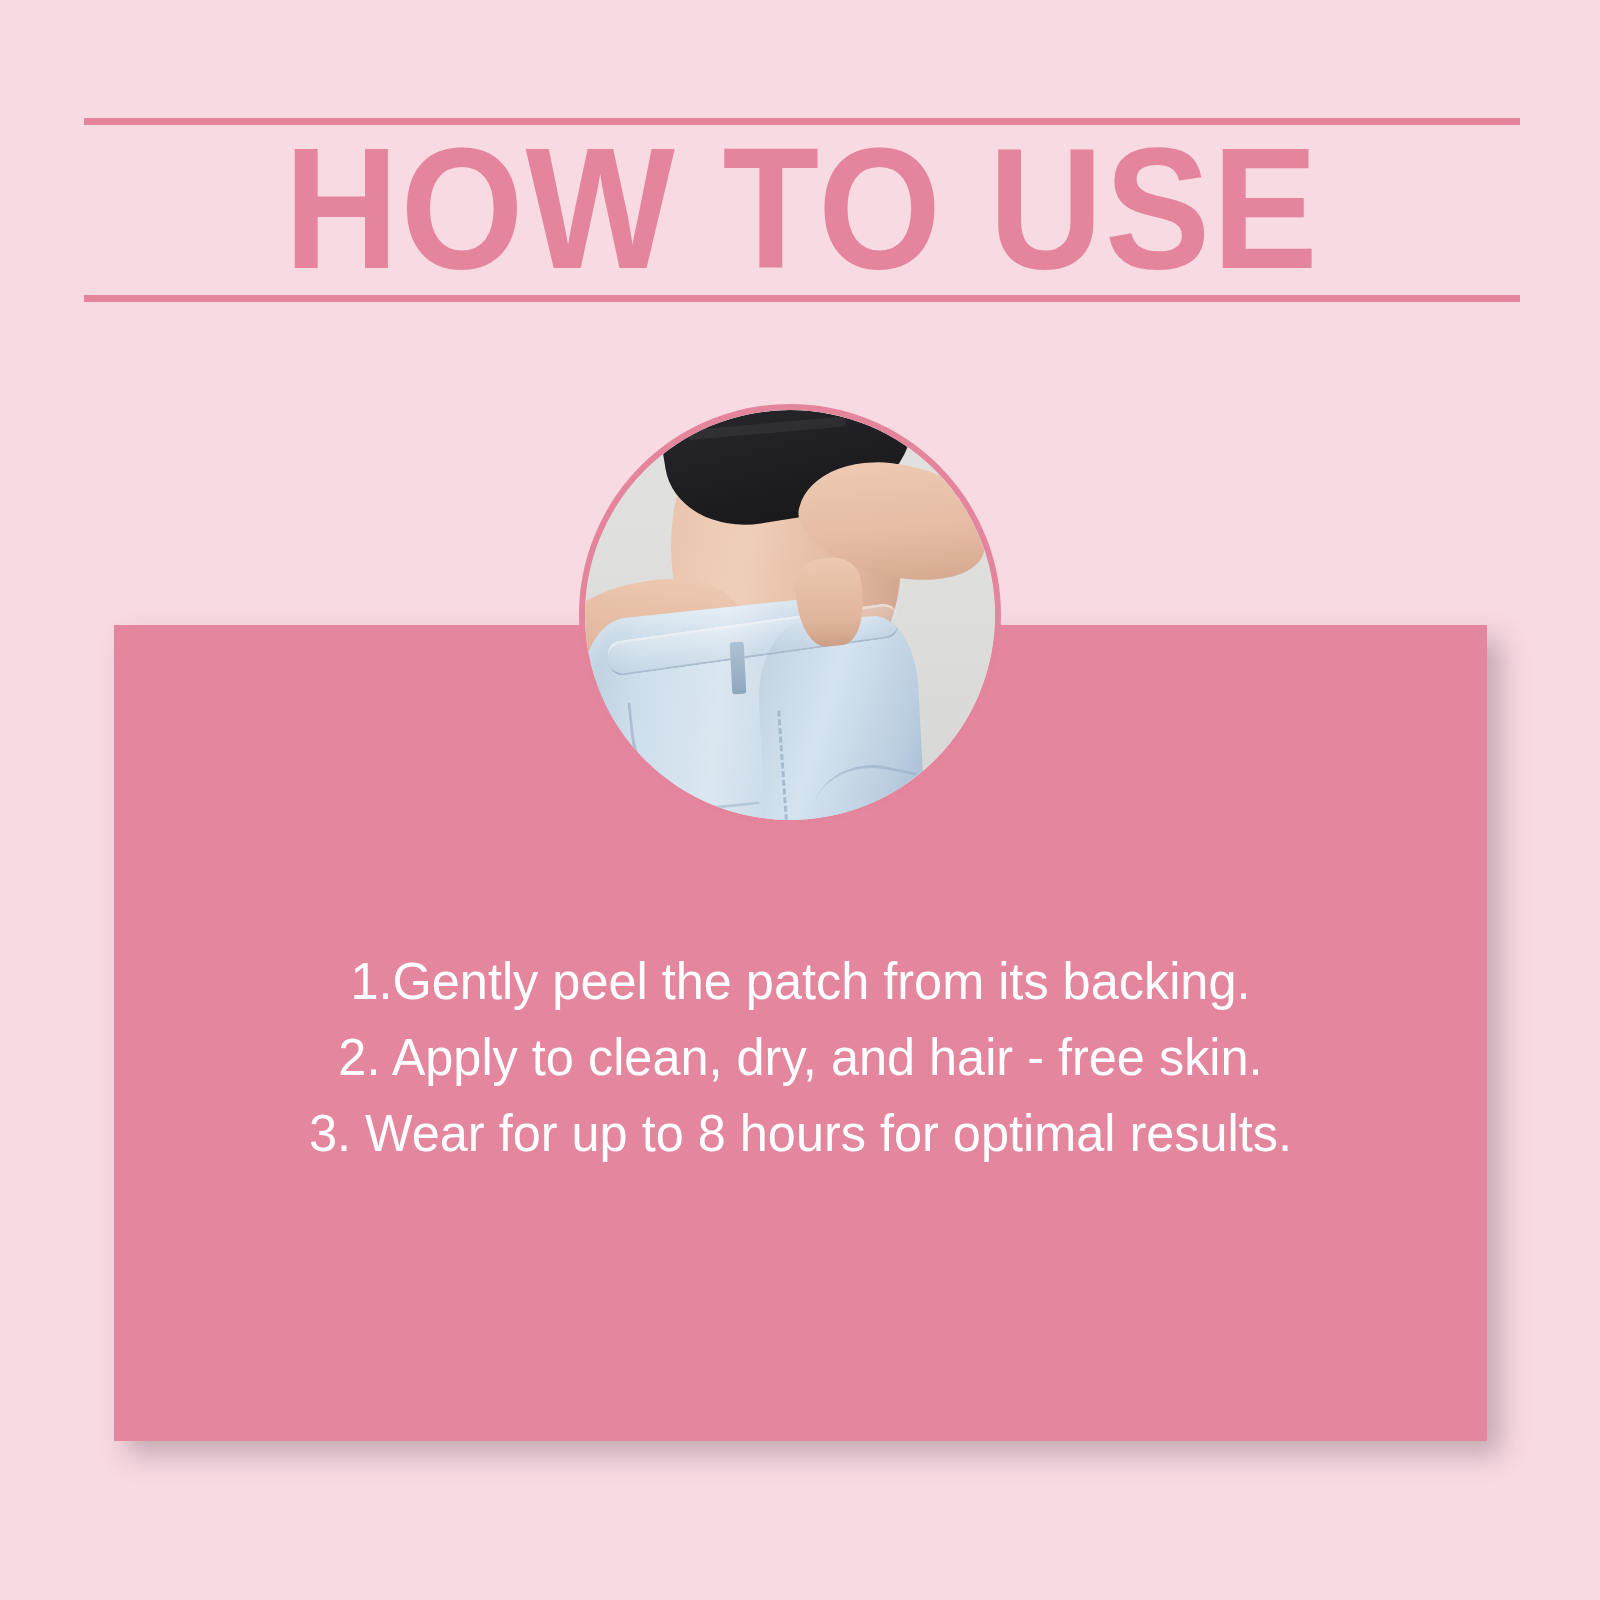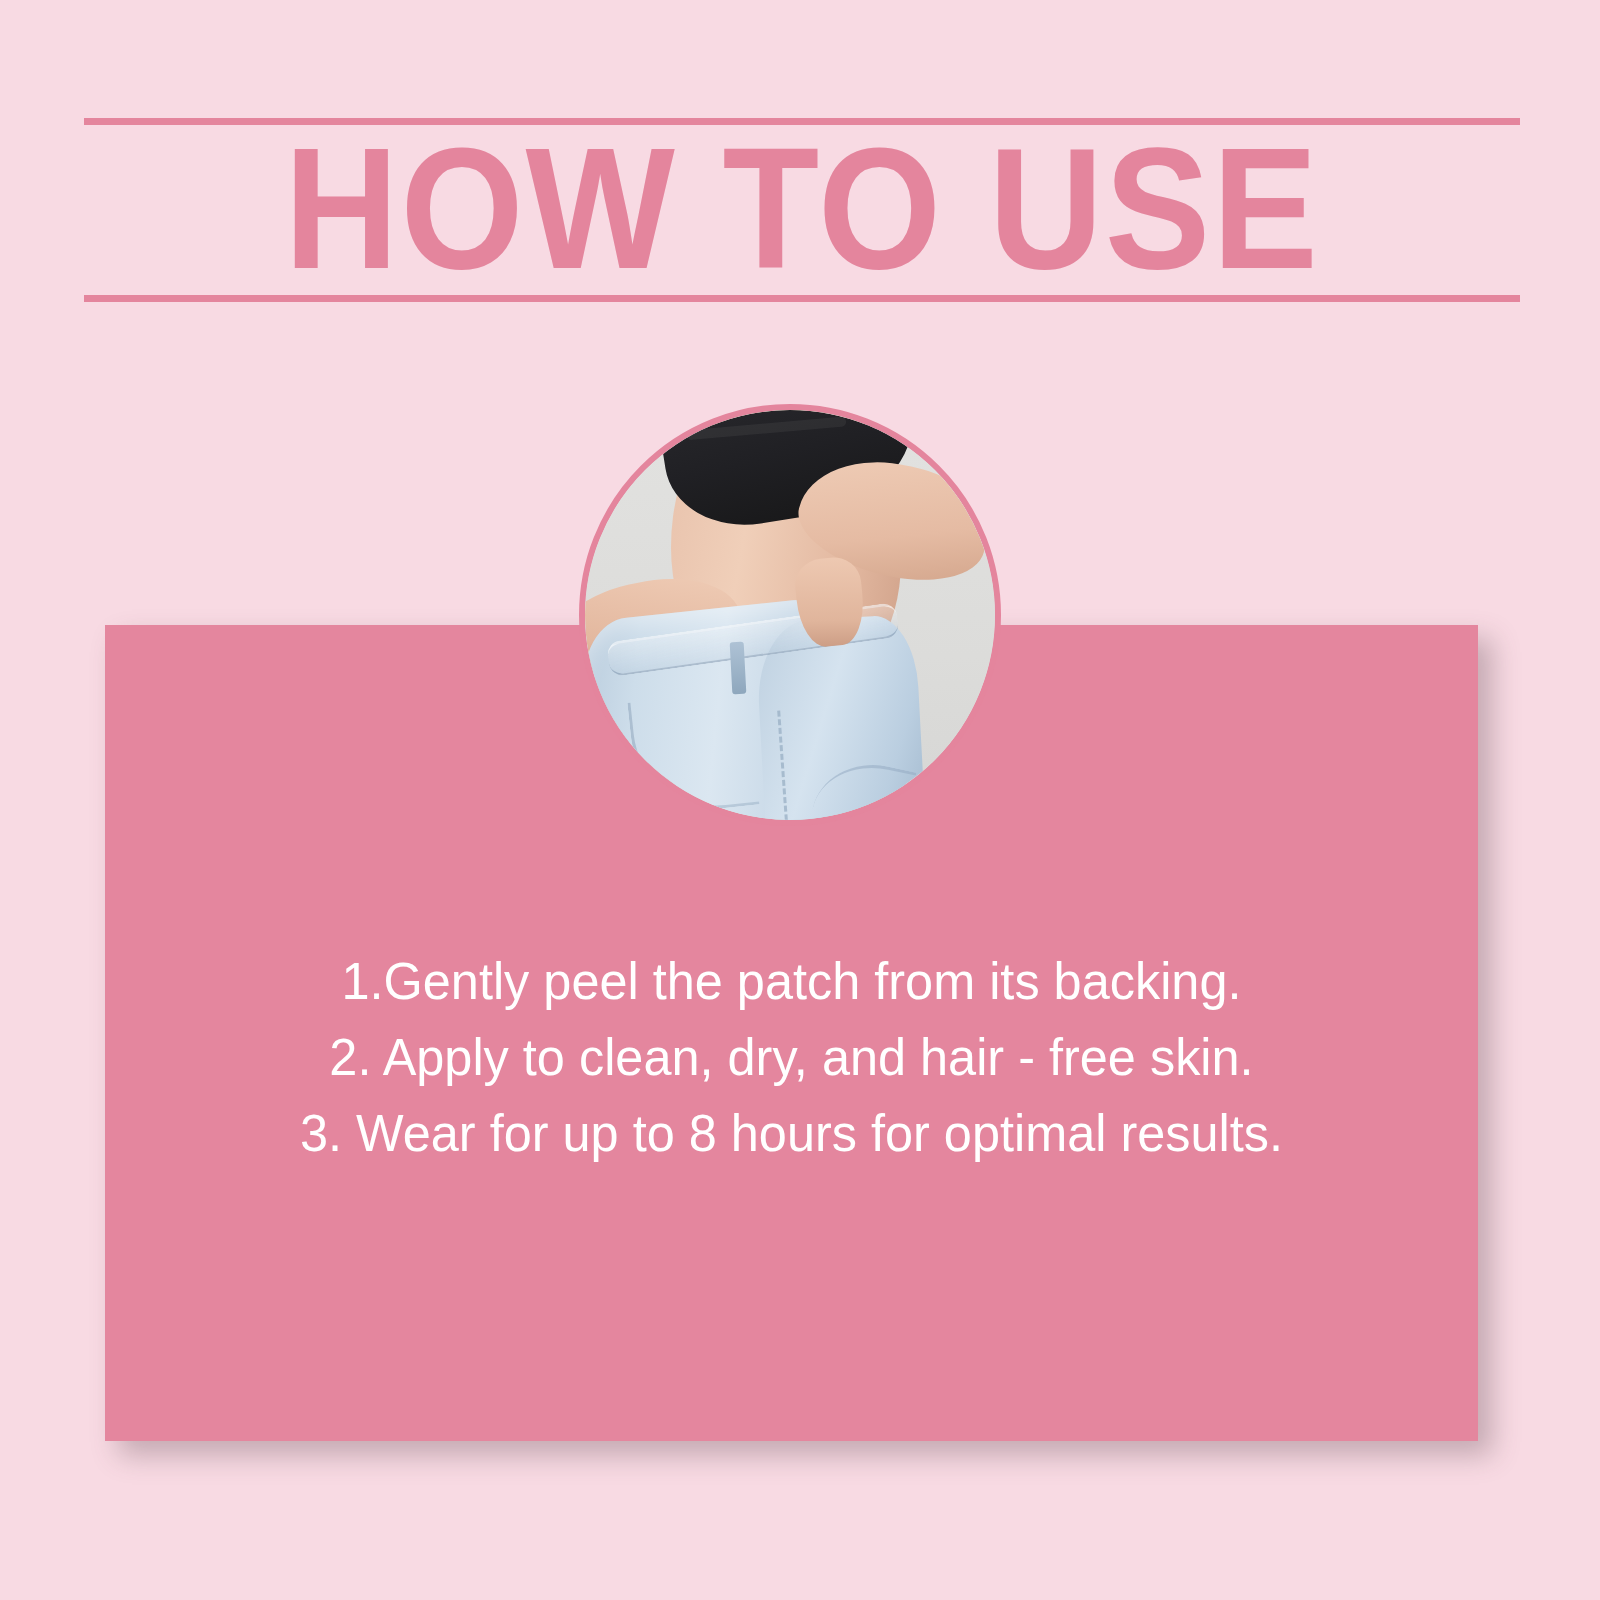--- a/index.html
+++ b/index.html
@@ -47,21 +47,21 @@
     font-size: 172px;
     letter-spacing: 2px;
     transform: scaleX(0.92);
     transform-origin: center center;
     white-space: nowrap;
   }
 
   
   #instruction-panel {
     position: absolute;
-    left: 105px;
+    left: 114px;
     top: 625px;
     width: 1373px;
     height: 816px;
     background: #e4869e;
     box-shadow: 14px 14px 26px rgba(90, 70, 80, 0.33);
   }
 
   #instruction-list {
     position: absolute;
     left: 0;

